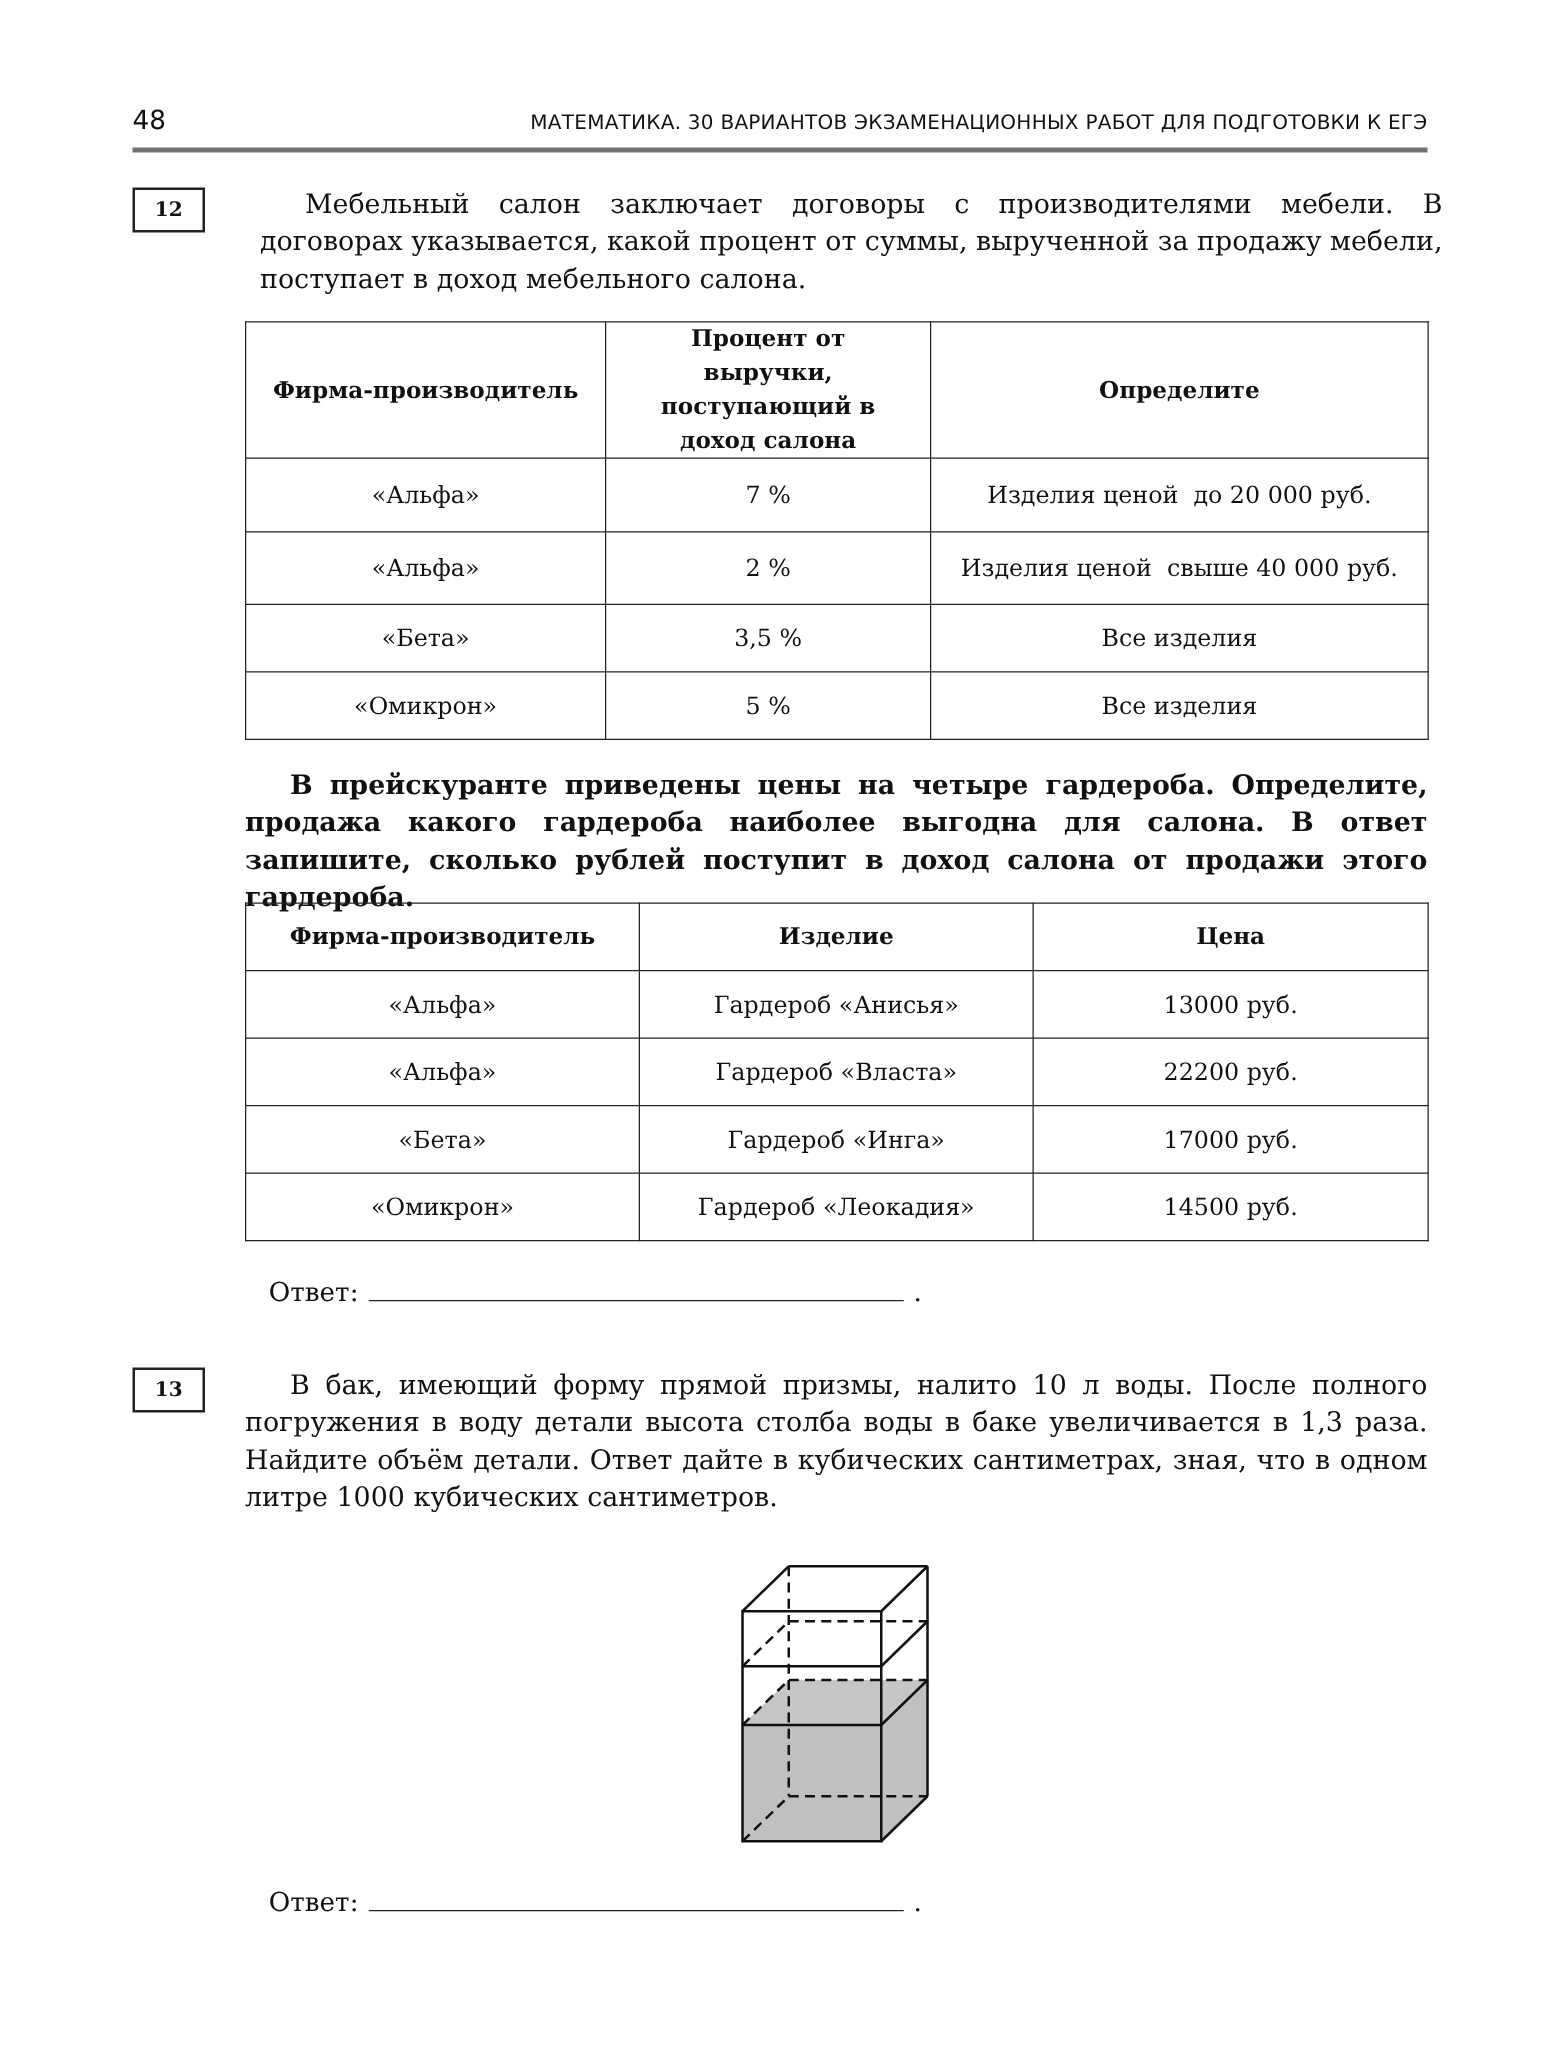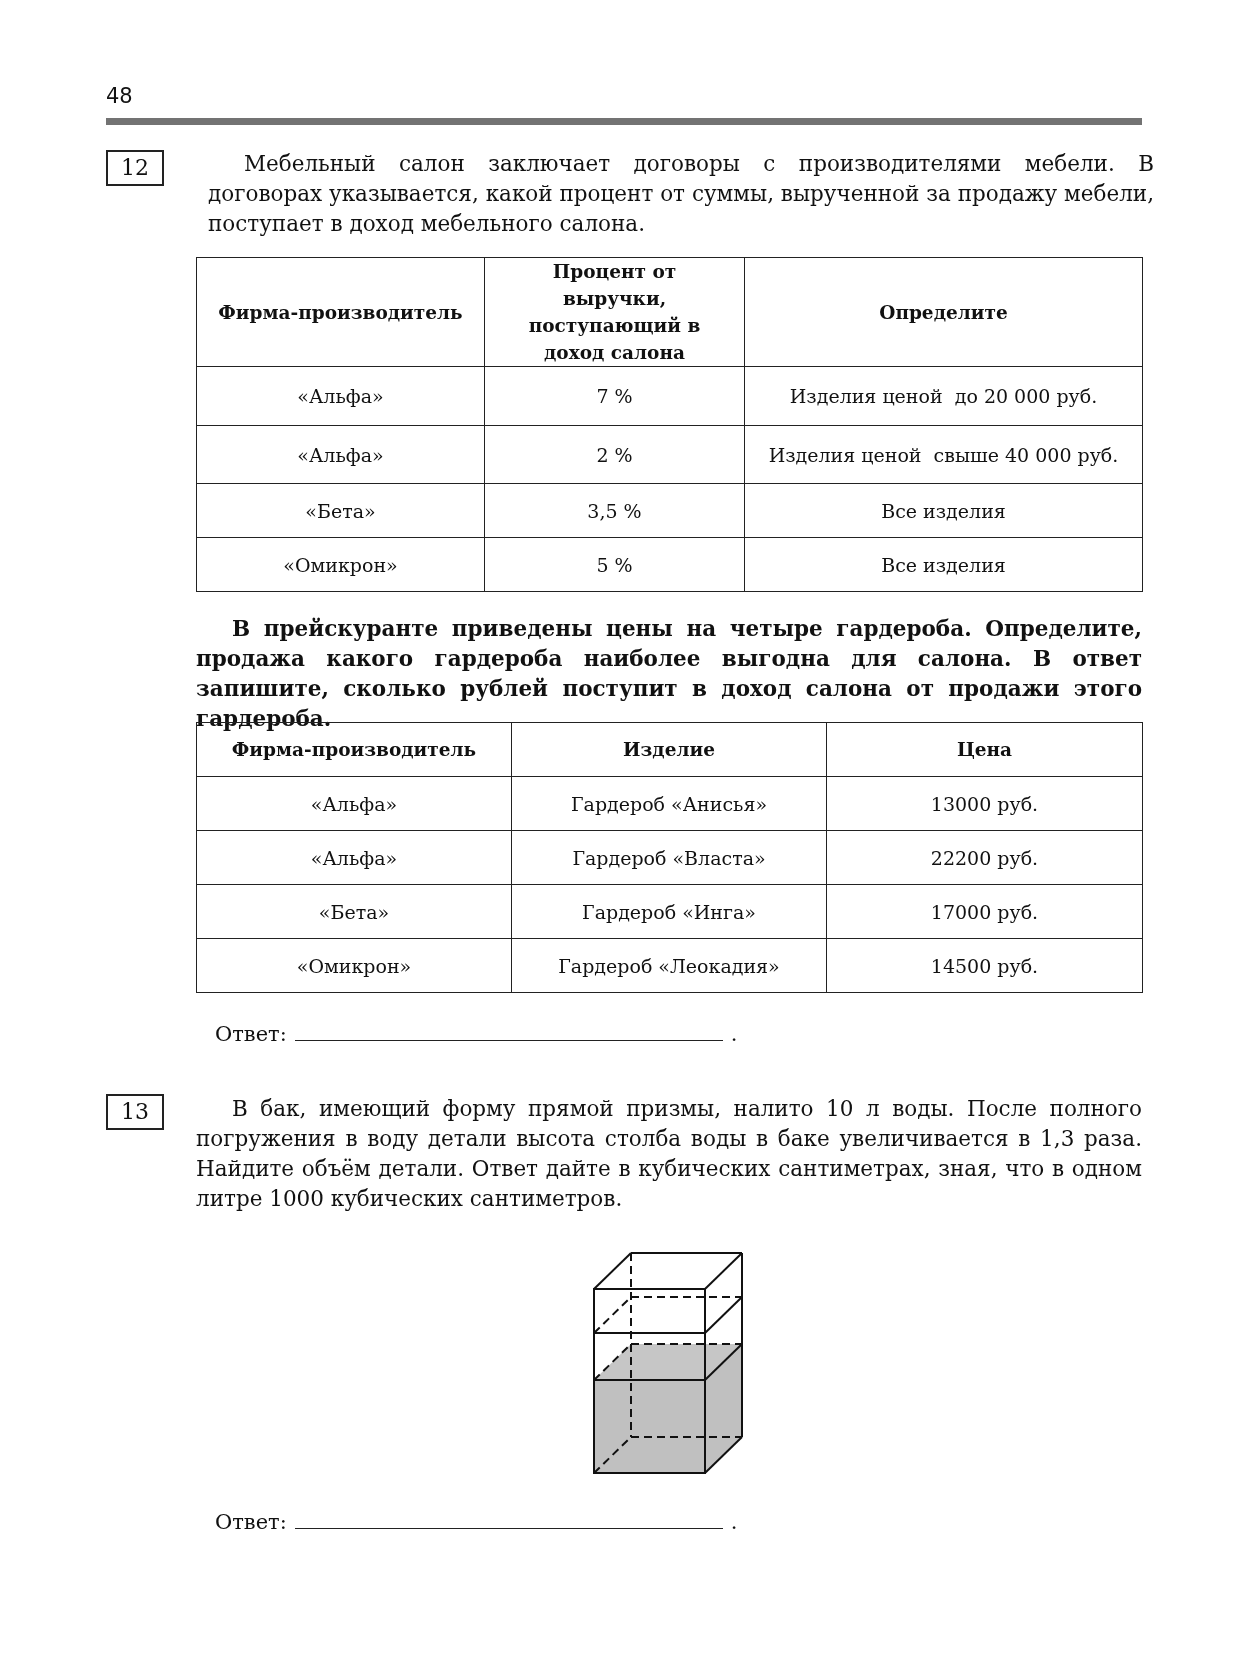--- a/index.html
+++ b/index.html
@@ -3,28 +3,28 @@
   <meta charset="utf-8">
   <style>
     html, body { margin: 0; padding: 0; background: #ffffff; }
     body {
       width: 1239px; height: 1654px; position: relative; overflow: hidden;
       font-family: "DejaVu Serif", "Liberation Serif", serif; color: #111;
     }
     .abs { position: absolute; }
     .runhead {
       left: 106px; top: 80px; width: 1036px; height: 38px;
-      border-bottom: 7px solid #737373;
+      border-bottom: 4px solid #737373;
       font-family: "DejaVu Sans", "Liberation Sans", sans-serif;
     }
     .pagenum { position: absolute; left: 0; top: 4px; font-size: 21px; }
     .runtitle { position: absolute; right: 0; top: 8px; font-size: 16px; letter-spacing: 0.2px; }
     .tasknum {
       width: 54px; height: 32px; border: 2px solid #222;
-      text-align: center; font-size: 22px; font-weight: normal; line-height: 32px;
+      text-align: center; font-size: 16px; font-weight: bold; line-height: 32px;
     }
     .para {
       left: 196px; width: 946px; font-size: 21.5px; line-height: 30px;
       text-align: justify; text-indent: 36px;
     }
     table.t {
       position: absolute; border-collapse: collapse; table-layout: fixed;
       font-size: 19px;
     }
     table.t td, table.t th {
@@ -36,20 +36,21 @@
       display: inline-block; width: 428px; border-bottom: 1.5px solid #222;
       height: 18px; margin-left: 8px; vertical-align: baseline;
     }
     .answer .dot { margin-left: 8px; }
   </style>
 </head>
 <body>
 
 <div class="abs runhead">
   <span class="pagenum">48</span>
+  <span class="runtitle">МАТЕМАТИКА. 30 ВАРИАНТОВ ЭКЗАМЕНАЦИОННЫХ РАБОТ ДЛЯ ПОДГОТОВКИ К ЕГЭ</span>
 </div>
 
 <div class="abs tasknum" style="left:106px; top:150px;">12</div>
 <div class="abs para" style="top:149px;margin-left:12px;">Мебельный салон заключает договоры с производителями мебели. В договорах указывается, какой процент от суммы, вырученной за продажу мебели, поступает в доход мебельного салона.</div>
 
 <table class="t" style="left:196px; top:257px; width:946px;">
   <colgroup>
       <col style="width:288px">
       <col style="width:260px">
       <col style="width:398px">

